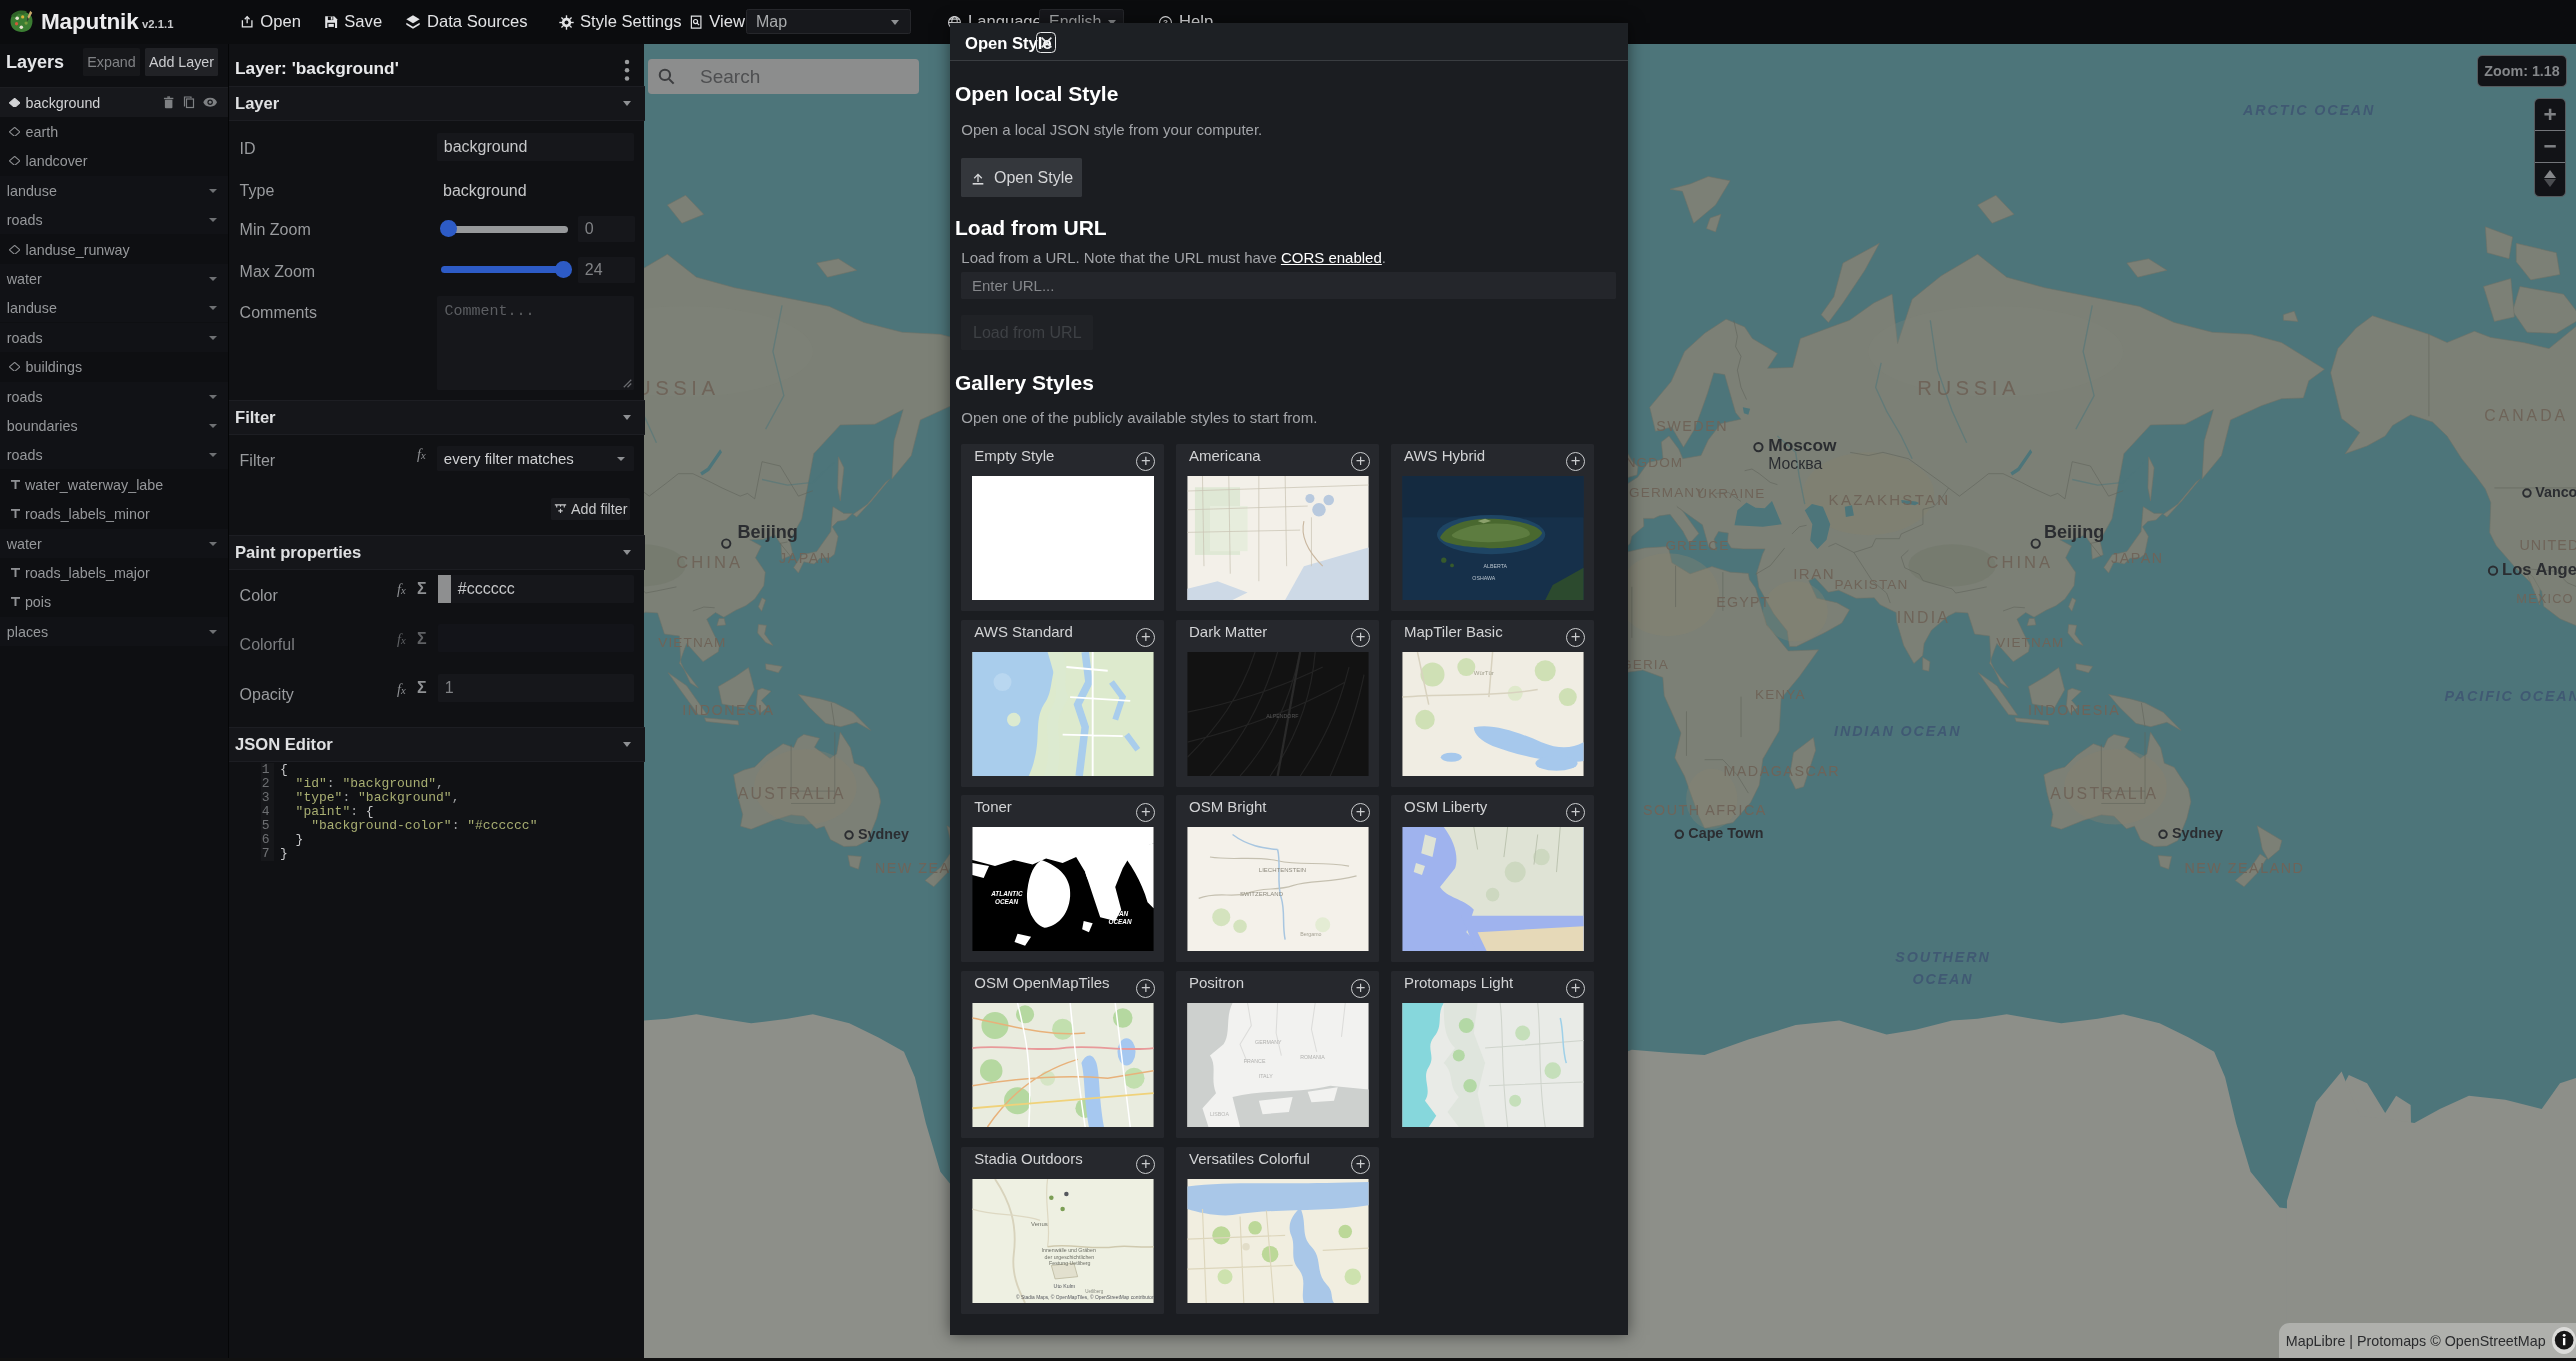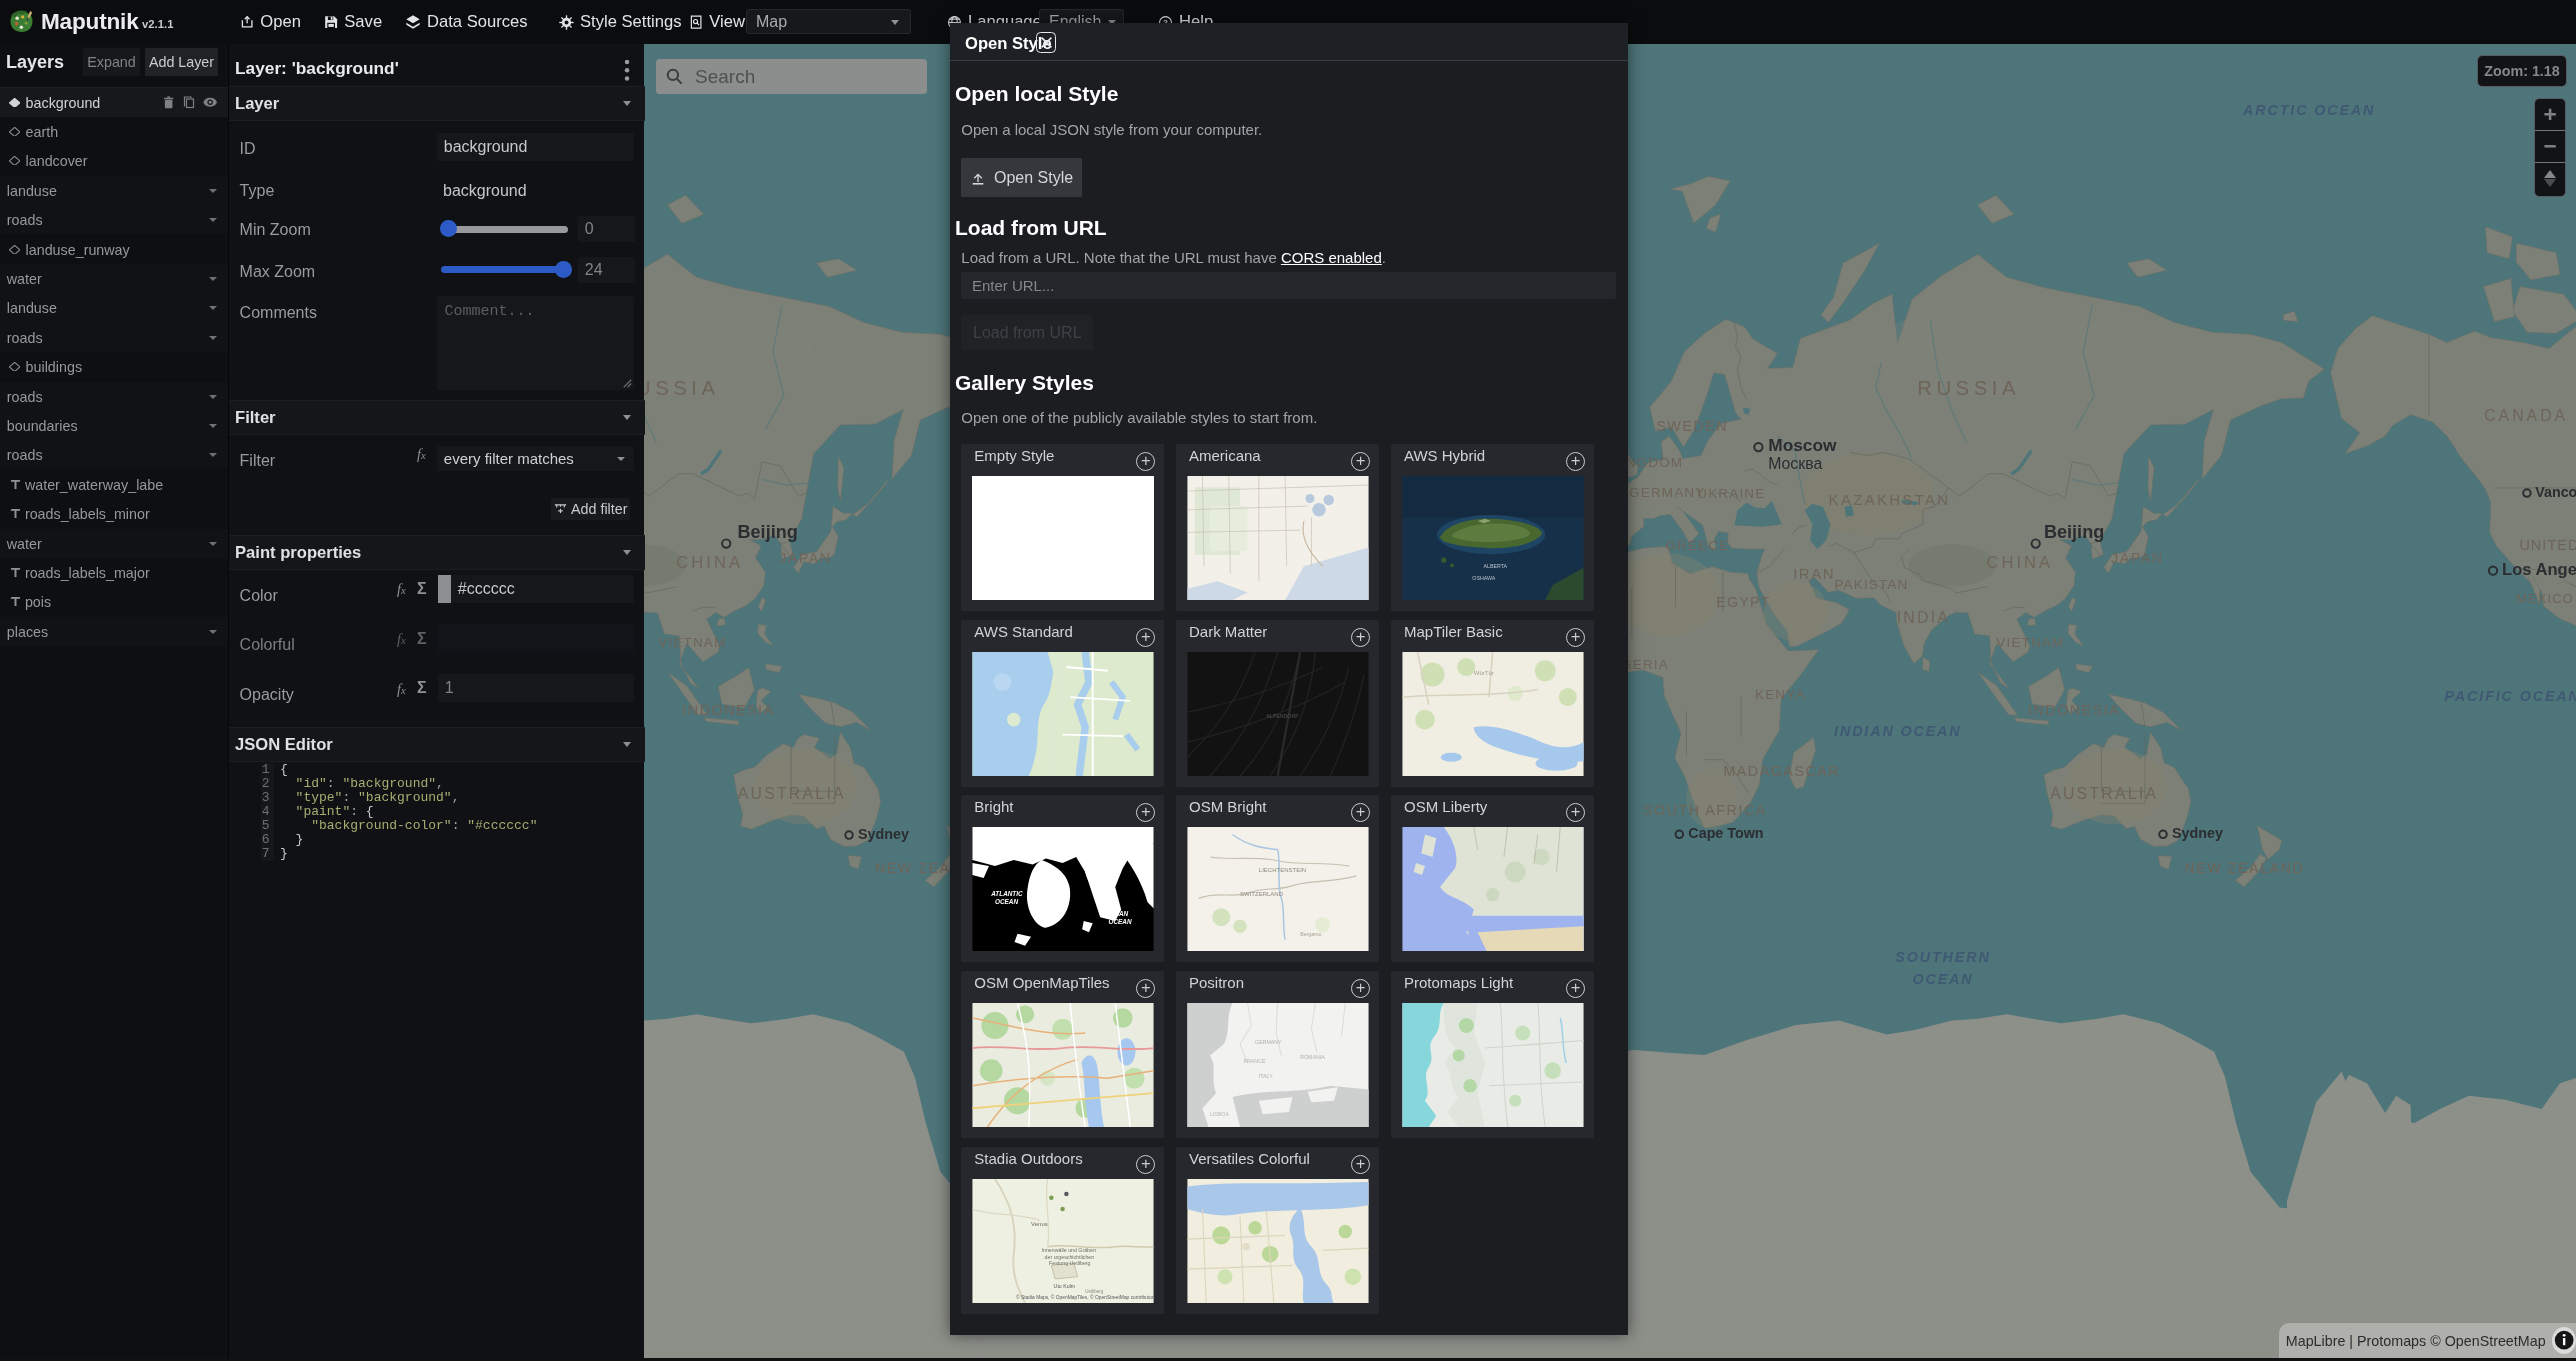--- a/index.html
+++ b/index.html
@@ -169,21 +169,21 @@
       <text x="2978" y="1158" font-size="19" letter-spacing="2" fill="#6f6459" opacity="1" text-anchor="middle" font-weight="400">NEW ZEALAND</text>
       <text x="1240" y="1158" font-size="19" letter-spacing="2" fill="#6f6459" opacity="1" text-anchor="middle" font-weight="400">NEW ZEALAND</text>
       <text x="3352" y="558" font-size="21" letter-spacing="4" fill="#6f6459" opacity="1" text-anchor="middle" font-weight="400">CANADA</text>
       <text x="3364" y="659" font-size="19" fill="#2b2d31" text-anchor="start" font-weight="600">Vancouver</text>
       <circle cx="3353" cy="654" r="5" fill="none" stroke="#2b2d31" stroke-width="2.6"></circle>
       <text x="3343" y="729" font-size="19" fill="#6f6459" text-anchor="start" font-weight="400" letter-spacing="1.5">UNITED ST</text>
       <text x="3320" y="763" font-size="22" fill="#2b2d31" text-anchor="start" font-weight="600">Los Angeles</text>
       <circle cx="3308" cy="757" r="5.5" fill="none" stroke="#2b2d31" stroke-width="2.6"></circle>
       <text x="3377" y="800" font-size="17" letter-spacing="1.5" fill="#6f6459" opacity="1" text-anchor="middle" font-weight="400">MEXICO</text>
     </svg>
-    <div class="abs" style="left:12px;top:15px;width:271px;height:35px;background:#8c8d8d;border-radius:3.8px;display:flex;align-items:center;padding:0 9px;gap:11px">
+    <div class="abs" style="left:4px;top:15px;width:271px;height:35px;background:#8c8d8d;border-radius:3.8px;display:flex;align-items:center;padding:0 9px;gap:24px">
       <svg width="19" height="19" viewBox="0 0 24 24" fill="none" stroke="#3c3d3f" stroke-width="2.6">
         <circle cx="10" cy="10" r="6.5"></circle>
         <path d="M15 15 L21 21"></path>
       </svg>
       <span style="color:#4e4f51;font-size:19px">Search</span>
     </div>
     <div class="abs" style="left:1833px;top:10.6px;width:90px;height:32px;background:#121317;border:1.5px solid rgba(170,180,185,.45);border-radius:5.3px;color:#85878a;font-size:14.3px;font-weight:700;display:flex;align-items:center;justify-content:center;white-space:nowrap">Zoom: 1.18</div>
     <div class="abs" style="left:1890px;top:54px;width:32px;height:99px;background:#121317;border:1.5px solid rgba(170,180,185,.45);border-radius:5.3px">
       <div style="height:32px;display:flex;align-items:center;justify-content:center;color:#7f8184;font-size:22.6px;font-weight:700;border-bottom:0.8px solid #73757a">+</div>
       <div style="height:32px;display:flex;align-items:center;justify-content:center;color:#7f8184;font-size:22.6px;font-weight:700;border-bottom:0.8px solid #73757a">−</div>
@@ -629,21 +629,21 @@
           <circle cx="30" cy="90" r="13" fill="#cfe0b5"></circle>
           <circle cx="150" cy="55" r="10" fill="#dfe9cb"></circle>
           <path d="M95 100 C120 95 150 105 185 120 C210 130 225 128 241 120 L241 145 C210 150 160 140 120 125 C105 118 95 110 95 100 Z" fill="#a6c8ec"></path>
           <ellipse cx="205" cy="148" rx="28" ry="10" fill="#a6c8ec"></ellipse>
           <ellipse cx="65" cy="140" rx="14" ry="6" fill="#a6c8ec"></ellipse>
           <path d="M0 60 C60 55 120 60 180 50 M20 0 L35 70 M120 0 L115 60" stroke="#d8d2bf" stroke-width="2" fill="none"></path>
           <text x="95" y="30" font-size="8" fill="#a2a08f">WürTür</text>
         </svg></div>
     </div>
     <div class="card" style="left:11.3px;top:772px">
-      <span class="t">Bright</span>
+      <span class="t">Toner</span>
       <span class="plus">+</span>
       <div class="cimg"><svg width="182" height="124" viewBox="0 0 241 165">
           <rect width="241" height="165" fill="#000"></rect>
           <path d="M0 0 H241 V22 L215 30 L200 55 L190 80 L198 110 L190 125 L170 120 L160 90 L150 60 L138 40 L120 48 L98 42 L80 50 L55 44 L30 52 L0 44 Z" fill="#fff"></path>
           <path d="M92 44 C115 52 132 68 130 92 C128 118 112 132 96 134 C82 130 70 108 73 84 C76 62 82 50 92 44 Z" fill="#fff"></path>
           <path d="M150 60 L170 62 L185 85 L180 112 L168 95 C160 80 152 70 150 60 Z" fill="#fff"></path>
           <path d="M195 30 C210 48 225 72 233 100 L241 108 V22 Z" fill="#fff"></path>
           <path d="M0 48 L22 52 L15 68 L0 64 Z" fill="#fff"></path>
           <path d="M60 142 L78 146 L70 158 L56 153 Z" fill="#fff"></path>
           <path d="M148 125 L160 128 L155 140 L146 136 Z" fill="#fff"></path>

